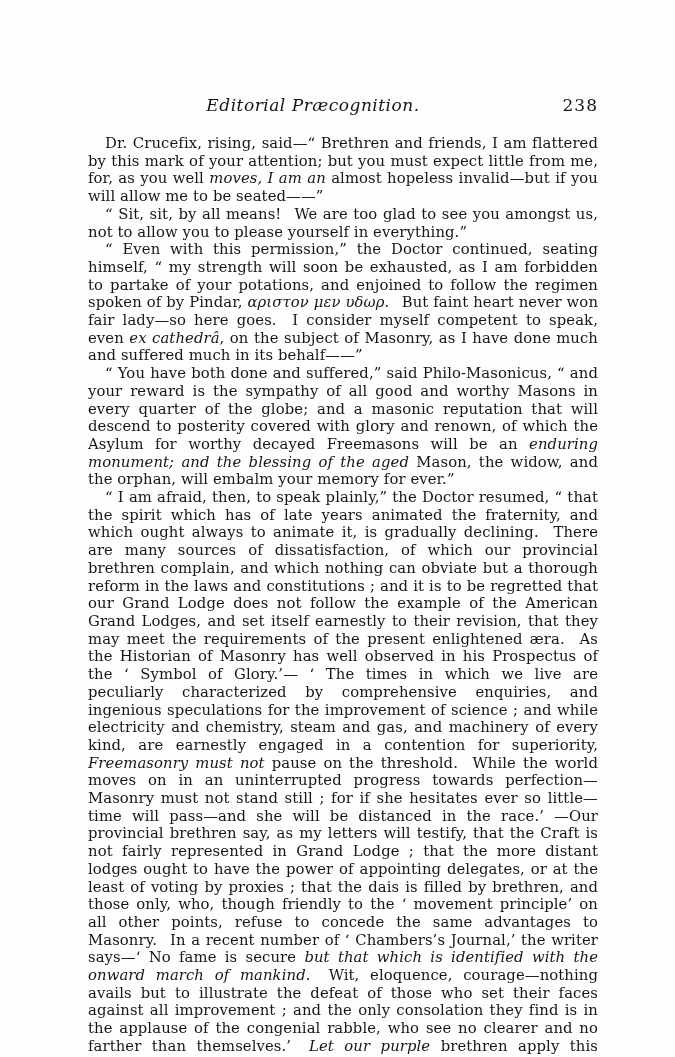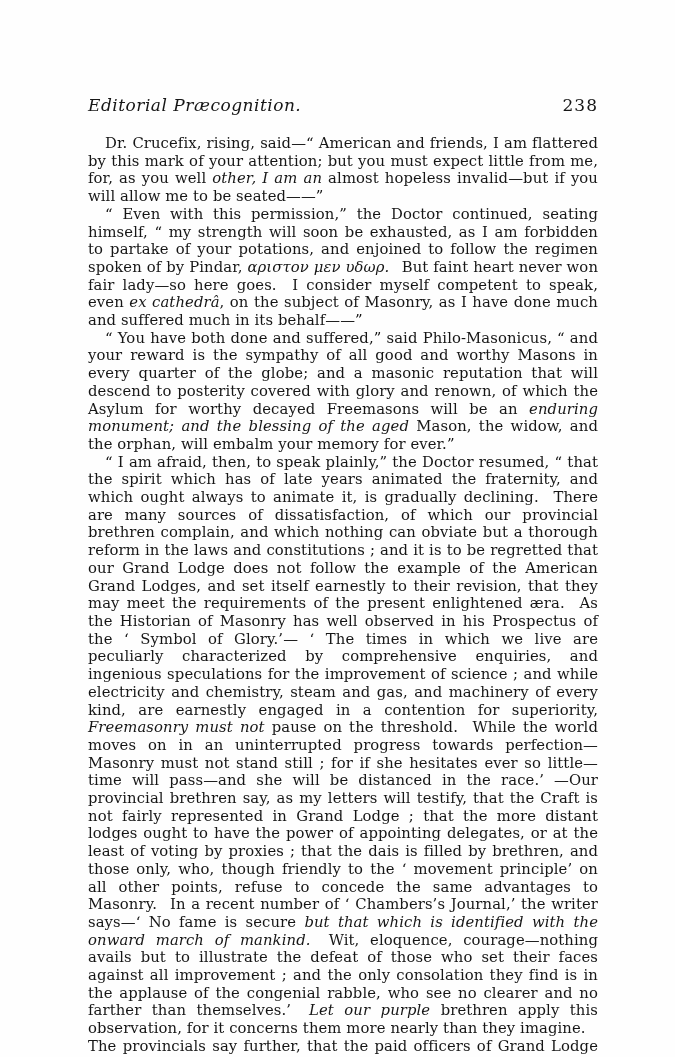--- a/index.html
+++ b/index.html
@@ -22,20 +22,21 @@
     position: absolute;
     top: 95px;
     left: 88px;
     width: 510px;
     height: 22px;
   }
   .header-title {
     position: absolute;
     left: 0;
     right: 60px;
+    text-align: center;
     font-style: italic;
     font-size: 17px;
     letter-spacing: 0.5px;
     white-space: nowrap;
   }
   .page-number {
     position: absolute;
     right: 0;
     top: 0;
     font-size: 17px;
@@ -62,18 +63,19 @@
 </style>
 </head>
 <body>
 
 <div class="page">
   <div class="running-header">
     <div class="header-title">Editorial Præcognition.</div>
     <div class="page-number">238</div>
   </div>
   <div class="text-block">
-      <p class="para"><span>Dr. Crucefix, rising, said—“ American and friends, I am flattered by this mark of your attention; but you must expect little from me, for, as you well </span><i>other, I am an</i><span> almost hopeless invalid—but if you will allow me to be seated——”</span></p>
+      <p class="para"><span>Dr. Crucefix, rising, said—“ Brethren and friends, I am flattered by this mark of your attention; but you must expect little from me, for, as you well </span><i>moves, I am an</i><span> almost hopeless invalid—but if you will allow me to be seated——”</span></p>
+      <p class="para"><span>“ Sit, sit, by all means!  We are too glad to see you amongst us, not to allow you to please yourself in everything.”</span></p>
       <p class="para"><span>“ Even with this permission,” the Doctor continued, seating himself, “ my strength will soon be exhausted, as I am forbidden to partake of your potations, and enjoined to follow the regimen spoken of by Pindar, </span><i>αριστον μεν υδωρ.</i><span>  But faint heart never won fair lady—so here goes.  I consider myself competent to speak, even </span><i>ex cathedrâ</i><span>, on the subject of Masonry, as I have done much and suffered much in its behalf——”</span></p>
       <p class="para"><span>“ You have both done and suffered,” said Philo-Masonicus, “ and your reward is the sympathy of all good and worthy Masons in every quarter of the globe; and a masonic reputation that will descend to posterity covered with glory and renown, of which the Asylum for worthy decayed Freemasons will be an </span><i>enduring monument; and the blessing of the aged</i><span> Mason, the widow, and the orphan, will embalm your memory for ever.”</span></p>
       <p class="para"><span>“ I am afraid, then, to speak plainly,” the Doctor resumed, “ that the spirit which has of late years animated the fraternity, and which ought always to animate it, is gradually declining.  There are many sources of dissatisfaction, of which our provincial brethren complain, and which nothing can obviate but a thorough reform in the laws and constitutions ; and it is to be regretted that our Grand Lodge does not follow the example of the American Grand Lodges, and set itself earnestly to their revision, that they may meet the requirements of the present enlightened æra.  As the Historian of Masonry has well observed in his Prospectus of the ‘ Symbol of Glory.’— ‘ The times in which we live are peculiarly characterized by comprehensive enquiries, and ingenious speculations for the improvement of science ; and while electricity and chemistry, steam and gas, and machinery of every kind, are earnestly engaged in a contention for superiority, </span><i>Freemasonry must not</i><span> pause on the threshold.  While the world moves on in an uninterrupted progress towards perfection—Masonry must not stand still ; for if she hesitates ever so little—time will pass—and she will be distanced in the race.’ —Our provincial brethren say, as my letters will testify, that the Craft is not fairly represented in Grand Lodge ; that the more distant lodges ought to have the power of appointing delegates, or at the least of voting by proxies ; that the dais is filled by brethren, and those only, who, though friendly to the ‘ movement principle’ on all other points, refuse to concede the same advantages to Masonry.  In a recent number of ‘ Chambers’s Journal,’ the writer says—‘ No fame is secure </span><i>but that which is identified with the onward march of mankind.</i><span>  Wit, eloquence, courage—nothing avails but to illustrate the defeat of those who set their faces against all improvement ; and the only consolation they find is in the applause of the congenial rabble, who see no clearer and no farther than themselves.’  </span><i>Let our purple</i><span> brethren apply this observation, for it concerns them more nearly than they imagine.  The provincials say further, that the paid officers of Grand Lodge appear to consider Masonry as a commercial speculation, and to estimate its value by the amount of money it puts into their purses ; for which reason they are averse to progress, under an apprehension that it might chance to diminish their fees ; and that the method of appointing Provincial Grand Masters is decidedly hostile to the general interests of the fraternity, and the source of much evil, by which the institution is brought into disrepute.  They contend that the brethren of every province ought to have the privilege of appointing their own Provincial Grand Master annually ; which they conceive would tend, </span></p>
     </div>
 </div>
 
 </body></html>

